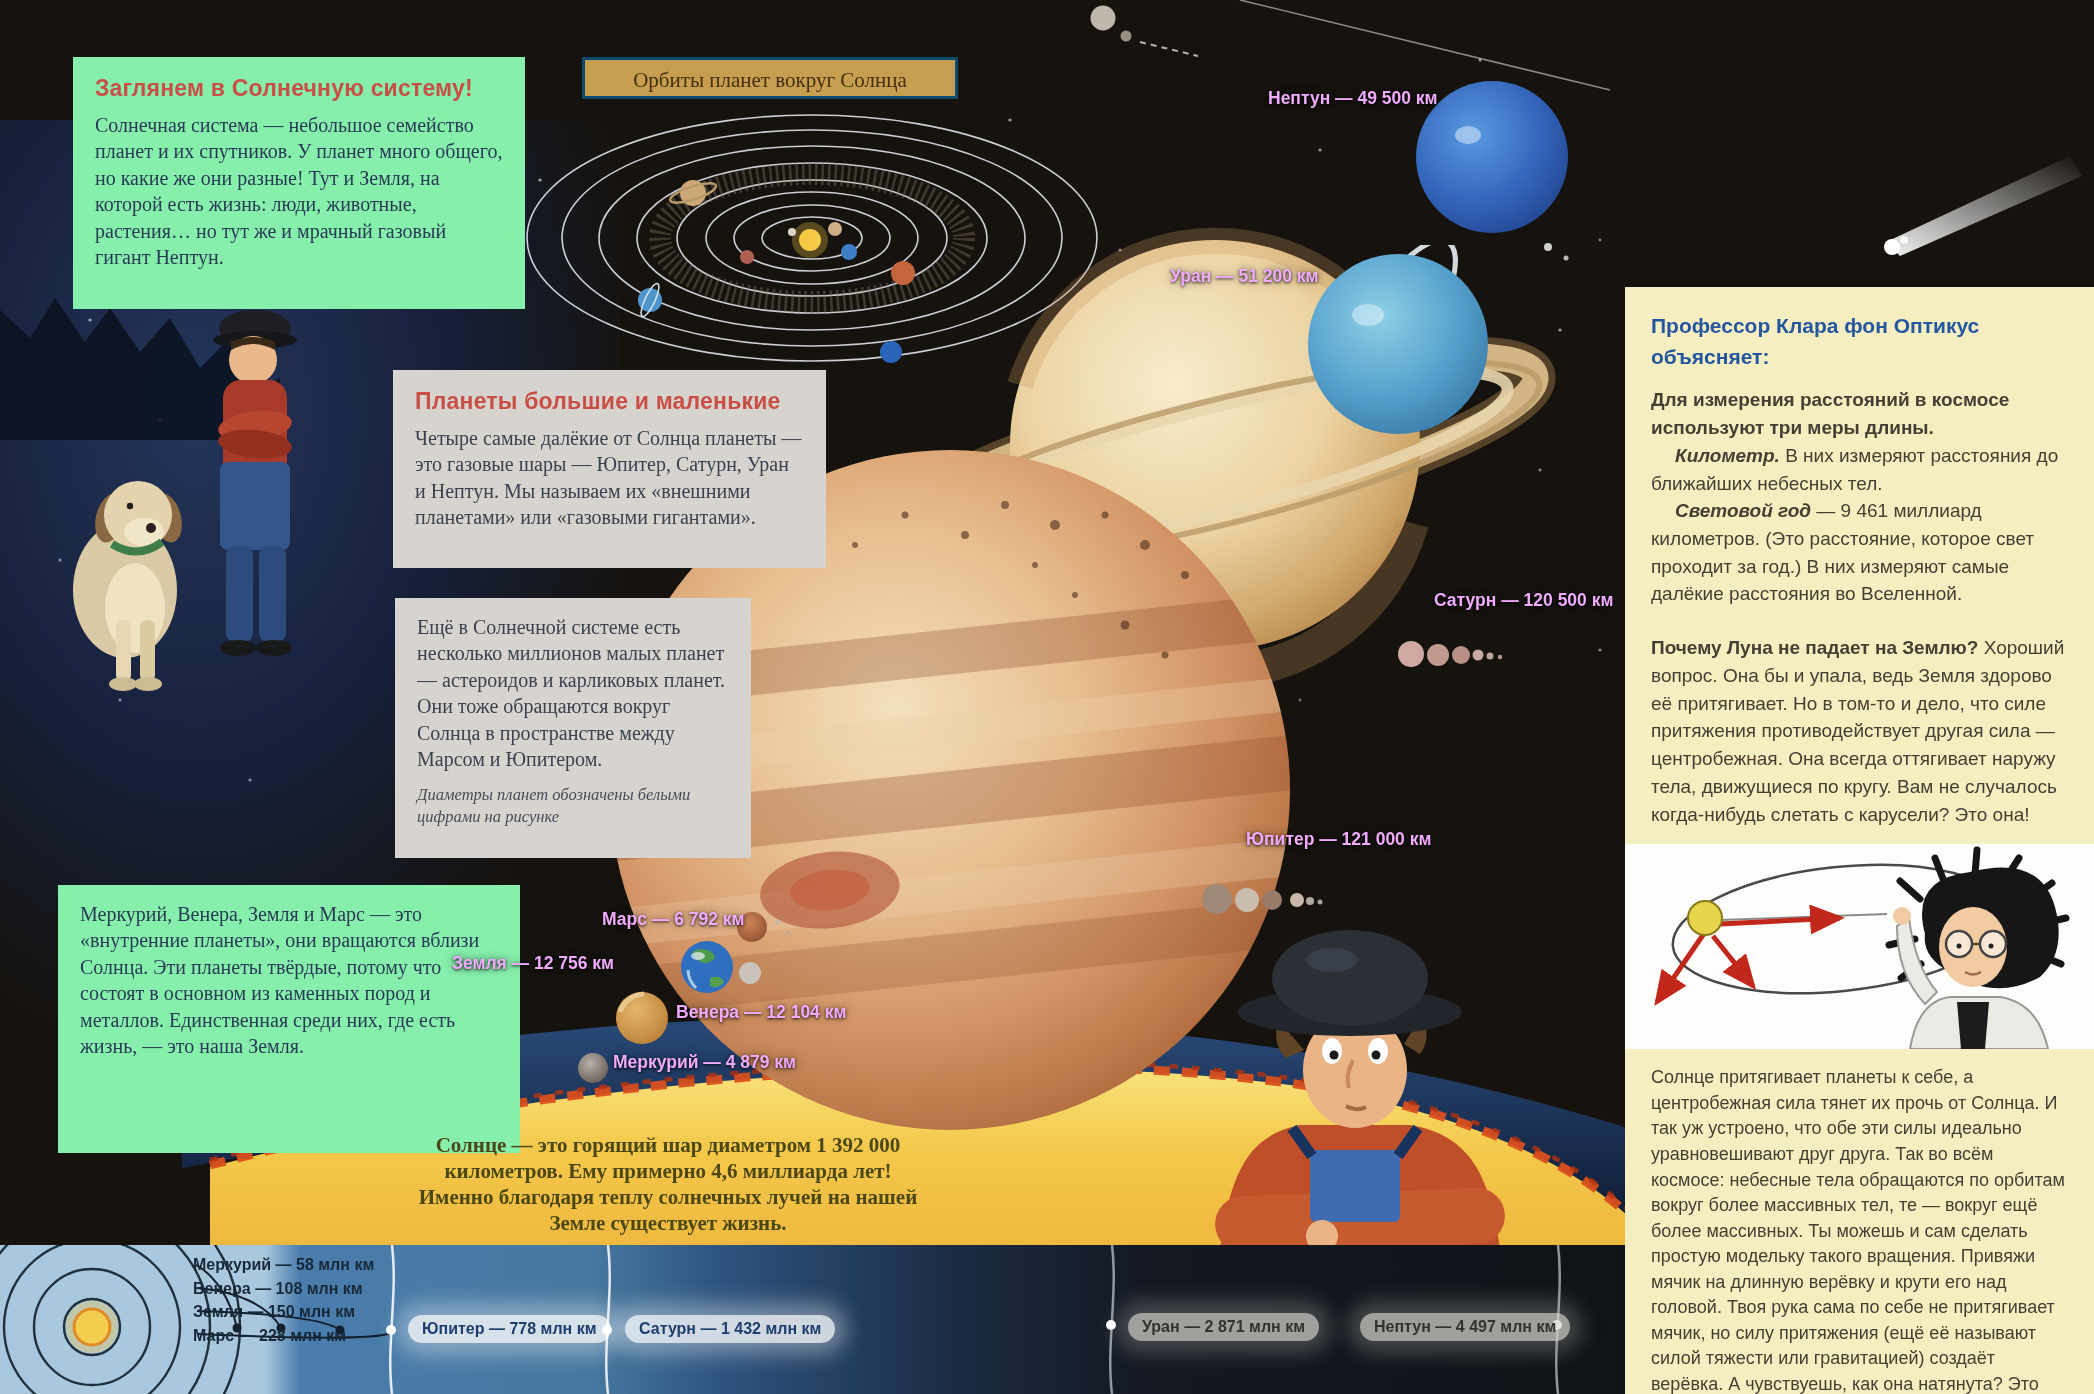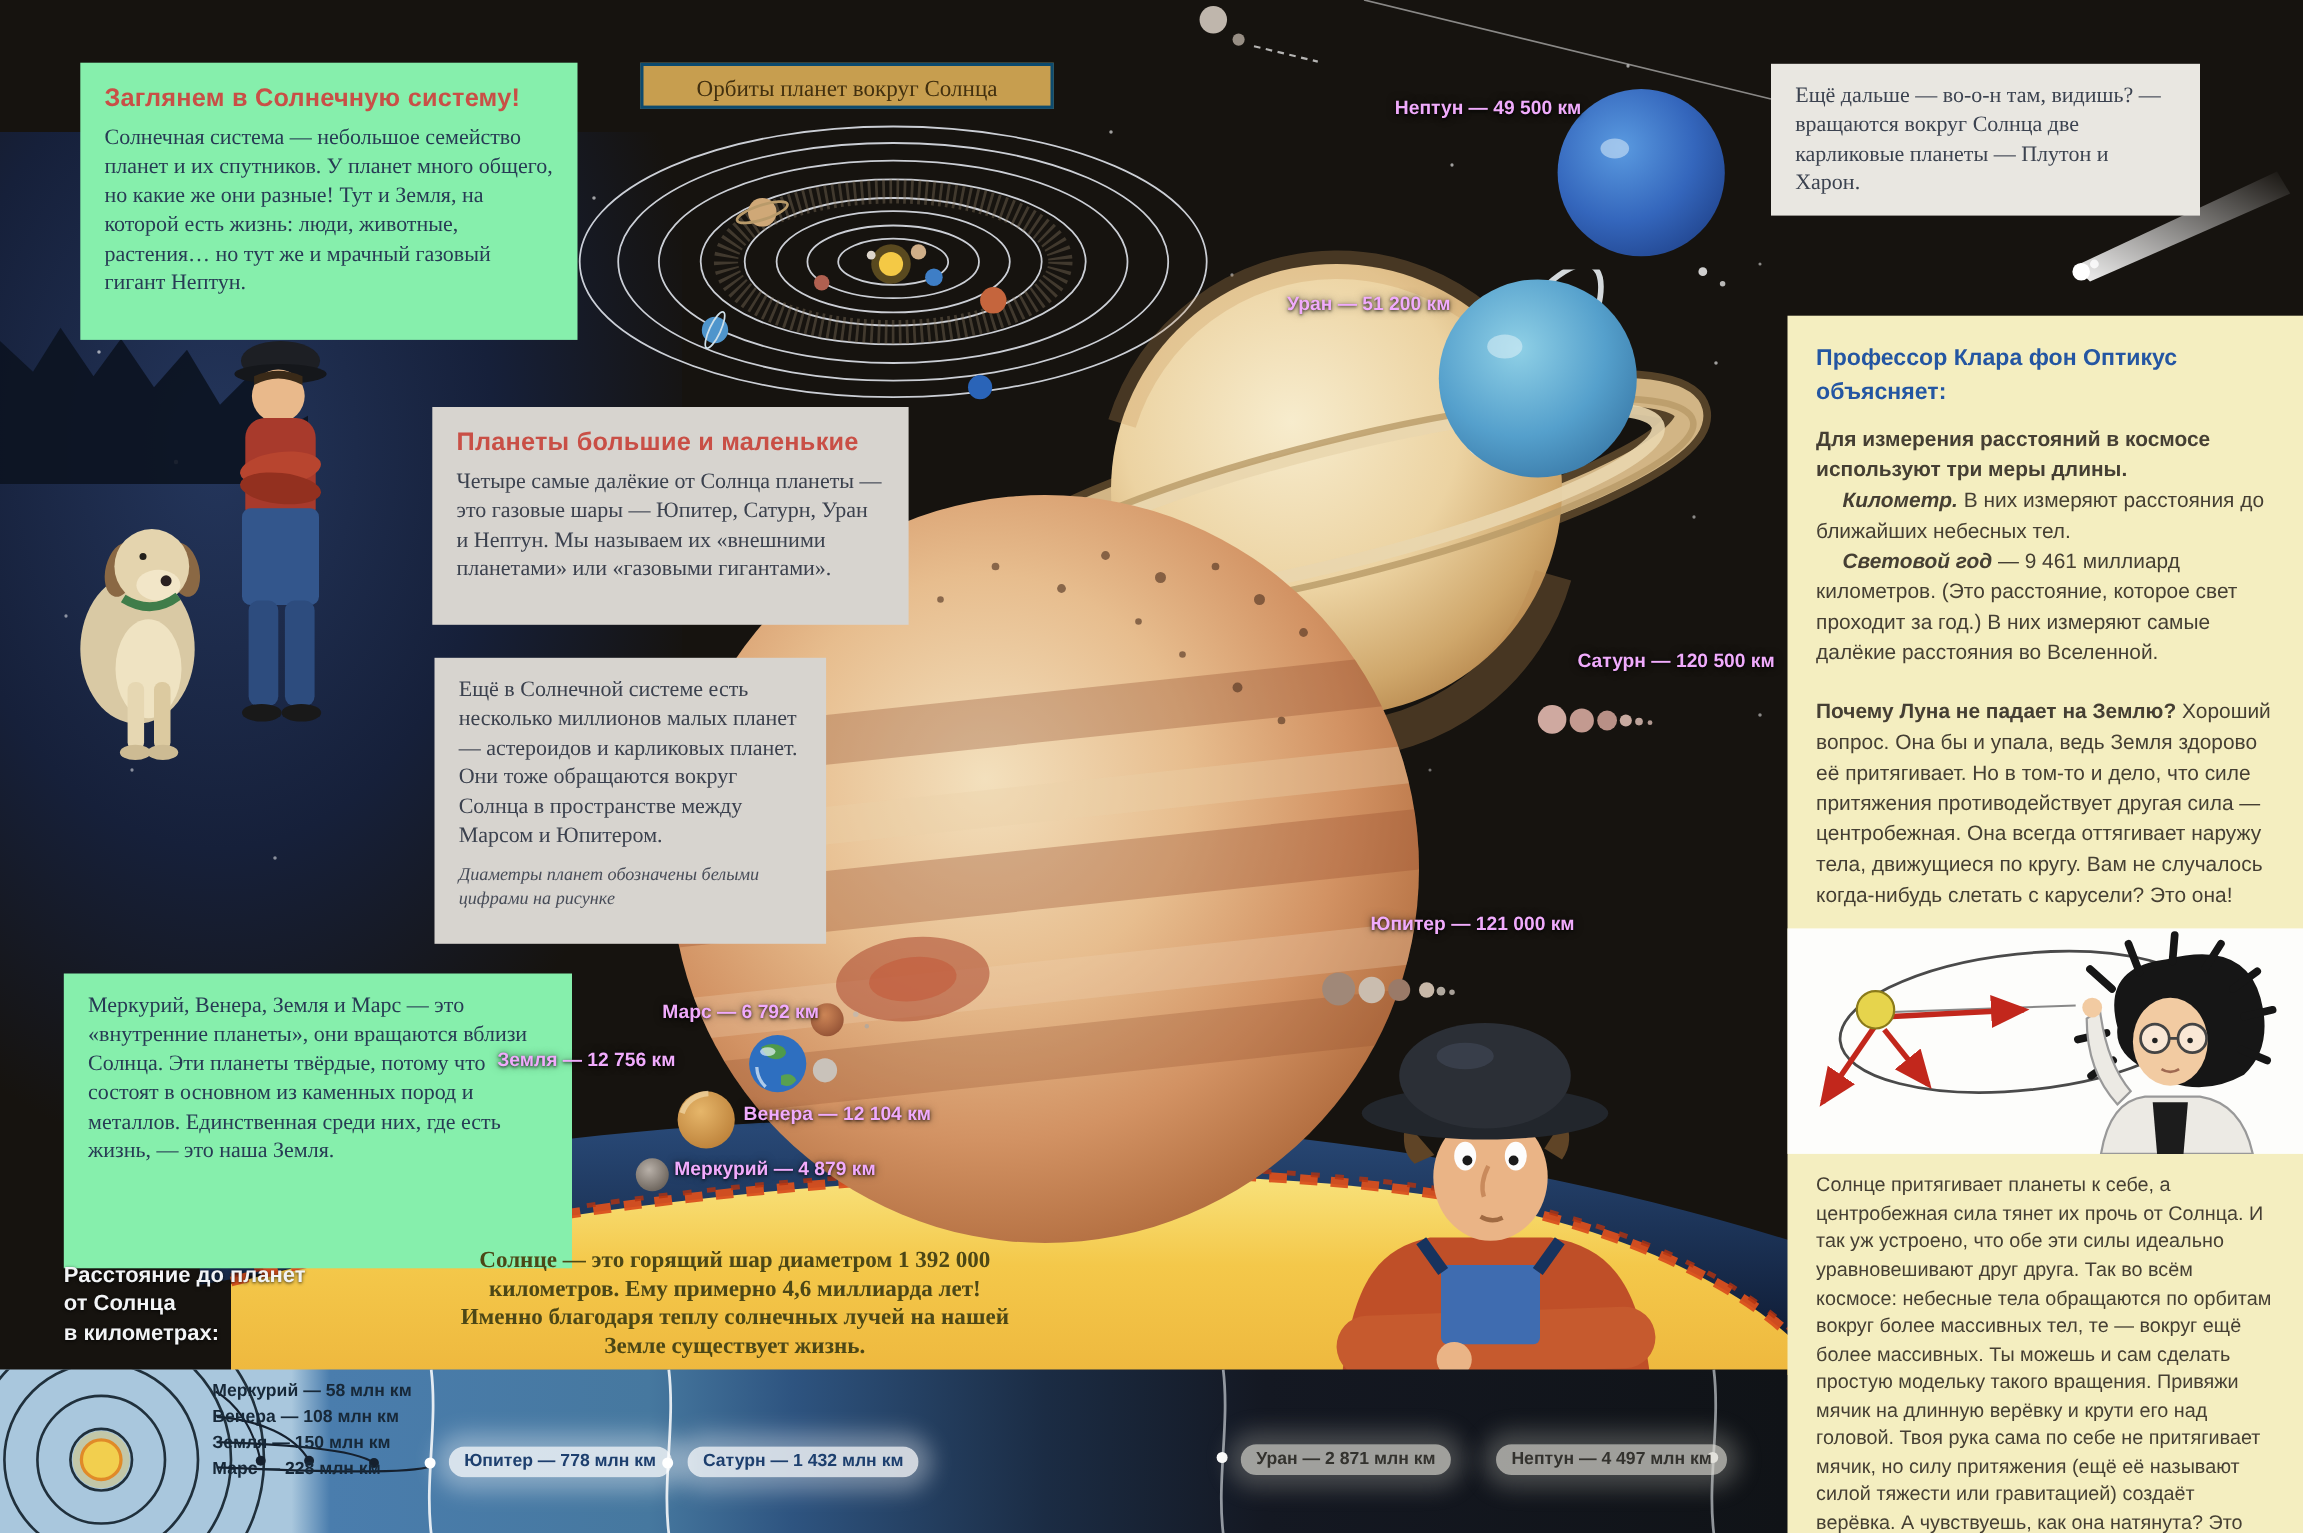--- a/index.html
+++ b/index.html
@@ -357,23 +357,20 @@
 
   <div class="abs box box-blue" style="left:73px;top:57px;width:452px;height:252px;">
     <h2>Заглянем в Солнечную систему!</h2>
     <p>Солнечная система — небольшое семейство планет и их спутников. У планет много общего, но какие же они разные! Тут и Земля, на которой есть жизнь: люди, животные, растения… но тут же и мрачный газовый гигант Нептун.</p>
   </div>
 
   <div class="abs banner" style="left:582px;top:57px;width:376px;">
     <span>Орбиты планет вокруг Солнца</span>
   </div>
 
-  <div class="abs box box-white" style="left:1610px;top:58px;width:390px;">
-    <p>Ещё дальше — во-о-н там, видишь? — вращаются вокруг Солнца две карликовые планеты — Плутон и Харон.</p>
-  </div>
 
   <div class="abs box box-gray" style="left:395px;top:598px;width:356px;height:260px;">
     <p>Ещё в Солнечной системе есть несколько миллионов малых планет — астероидов и карликовых планет. Они тоже обращаются вокруг Солнца в пространстве между Марсом и Юпитером.</p>
     <p class="note">Диаметры планет обозначены белыми цифрами на рисунке</p>
   </div>
 
   <div class="abs box box-gray" style="left:393px;top:370px;width:433px;height:198px;">
     <h2>Планеты большие и маленькие</h2>
     <p>Четыре самые далёкие от Солнца планеты — это газовые шары — Юпитер, Сатурн, Уран и Нептун. Мы называем их «внешними планетами» или «газовыми гигантами».</p>
   </div>
@@ -386,23 +383,20 @@
   <div class="abs plabel" style="left:1170px;top:266px;">Уран — 51 200 км</div>
   <div class="abs plabel" style="left:1434px;top:590px;">Сатурн — 120 500 км</div>
   <div class="abs plabel" style="left:1246px;top:829px;">Юпитер — 121 000 км</div>
   <div class="abs plabel" style="left:602px;top:909px;">Марс — 6 792 км</div>
   <div class="abs plabel" style="left:452px;top:953px;">Земля — 12 756 км</div>
   <div class="abs plabel" style="left:676px;top:1002px;">Венера — 12 104 км</div>
   <div class="abs plabel" style="left:613px;top:1052px;">Меркурий — 4 879 км</div>
 
   <div class="abs sun-caption" style="left:408px;top:1132px;">Солнце — это горящий шар диаметром 1 392 000 километров. Ему примерно 4,6 миллиарда лет! Именно благодаря теплу солнечных лучей на нашей Земле существует жизнь.</div>
 
-  <div class="abs dist-header" style="left:58px;top:1146px;width:240px;">Расстояние до планет
-от Солнца
-в километрах:</div>
 
   <div class="abs strip">
     <svg class="abs" style="left:0;top:0;" width="460" height="149" viewBox="0 0 460 149">
       <g fill="none" stroke="#20303c" stroke-width="2.4">
         <circle cx="92" cy="82" r="28"></circle>
           <circle cx="92" cy="82" r="58"></circle>
         <circle cx="92" cy="82" r="88"></circle>
           <circle cx="92" cy="82" r="118"></circle>
           <circle cx="92" cy="82" r="148"></circle>
       </g>

